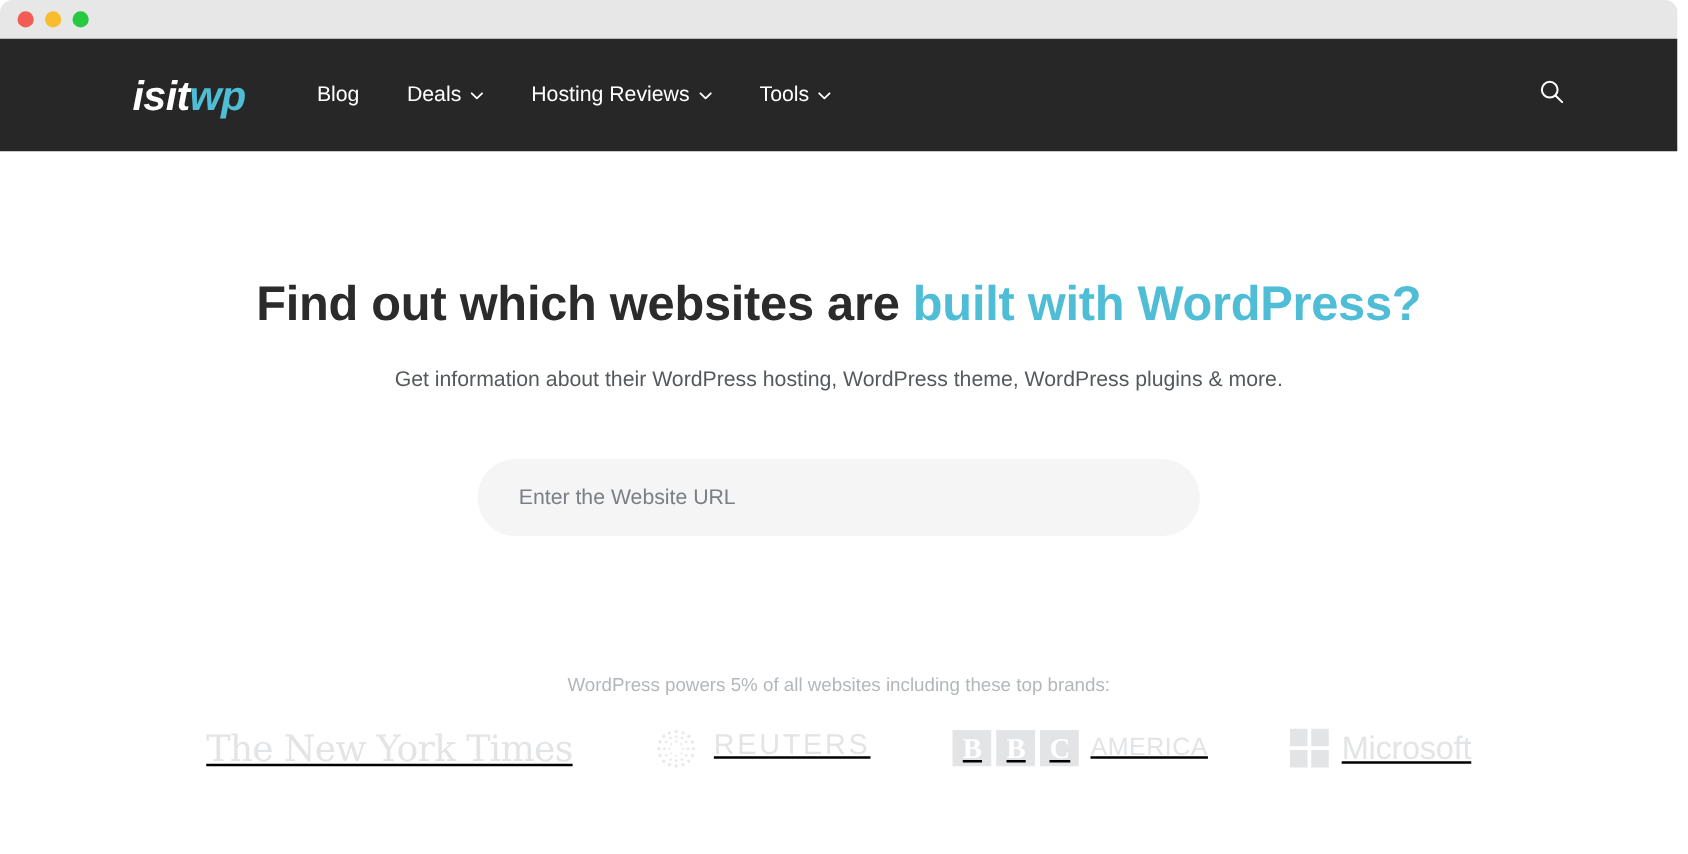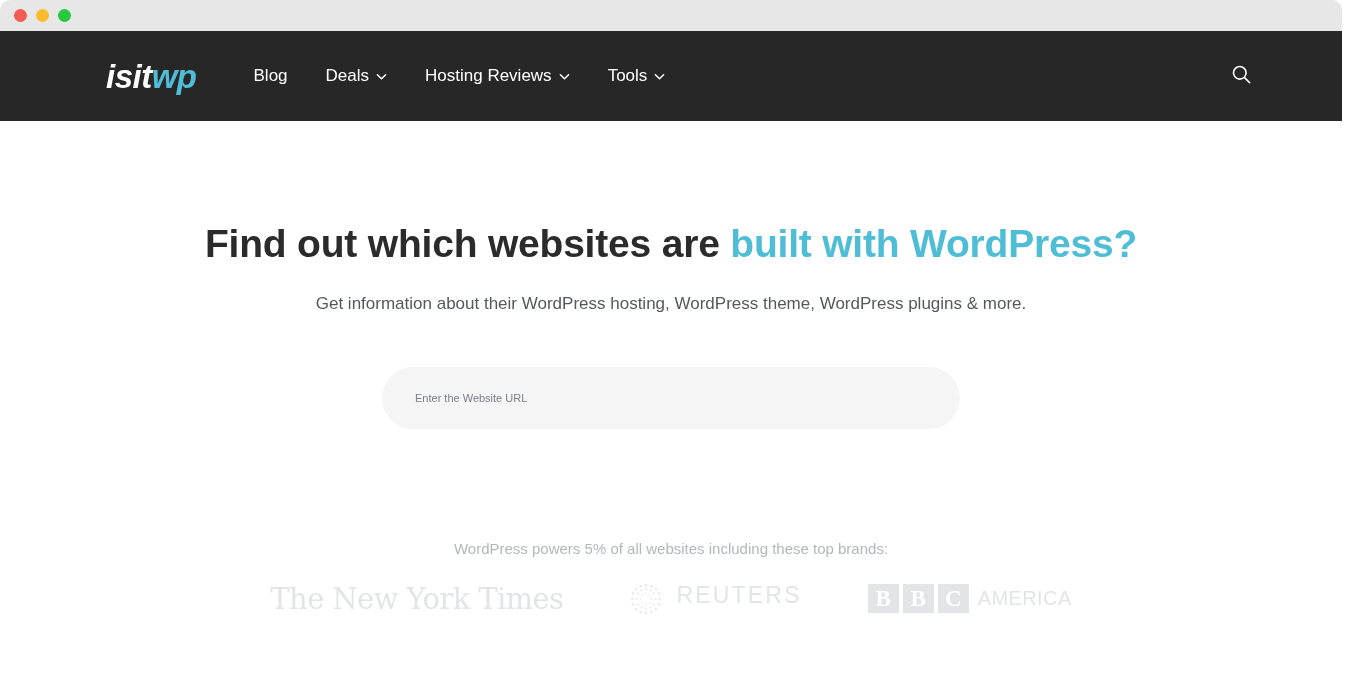--- a/index.html
+++ b/index.html
@@ -94,21 +94,21 @@
     background: #f5f5f6;
     border-radius: 31px;
     display: flex; align-items: center;
     padding: 0 9px 0 0;
     position: relative;
   }
   .urlinput {
     flex: 1; height: 100%;
     border: none; outline: none; background: transparent;
     font-family: "Liberation Sans", sans-serif;
-    font-size: 11px; color: #333;
+    font-size: 17px; color: #333;
     padding-left: 33px;
   }
   .urlinput::placeholder { color: #7b7f83; opacity: 1; }
   .analyze {
     height: 46px;
     background: #4ebdd5;
     color: #ffffff;
     border: none; border-radius: 23px;
     font-family: "Liberation Sans", sans-serif;
     font-size: 15px; font-weight: bold;
@@ -122,21 +122,21 @@
   .brandnote {
     margin-top: 111px;
     text-align: center;
     font-size: 15px; color: #b4b7ba;
   }
   .brands {
     margin-top: 25px;
     display: flex; align-items: center; justify-content: center;
     gap: 66px;
   }
-  .brand { display: flex; align-items: center; opacity: 1; }
+  .brand { display: flex; align-items: center; opacity: 1; text-decoration: underline; }
 
   .nyt {
     font-family: "DejaVu Serif", "Liberation Serif", serif;
     font-size: 29px; color: #e3e4e6;
     letter-spacing: -0.6px;
     font-weight: normal;
     white-space: nowrap;
   }
 
   .reuters { display: flex; align-items: flex-start; gap: 13px; }
@@ -301,18 +301,27 @@
 
         <div class="brand bbc">
           <span class="bbc-boxes">
             <span class="bbc-box">B</span>
             <span class="bbc-box">B</span>
             <span class="bbc-box">C</span>
           </span>
           <span class="bbc-am">AMERICA</span>
         </div>
 
+        <div class="brand msft">
+          <span class="msft-grid">
+            <span class="msft-sq"></span>
+            <span class="msft-sq"></span>
+            <span class="msft-sq"></span>
+            <span class="msft-sq"></span>
+          </span>
+          <span class="msft-txt">Microsoft</span>
+        </div>
 
       </div>
     </div>
 
   </div>
 </div>
 
 </body></html>

